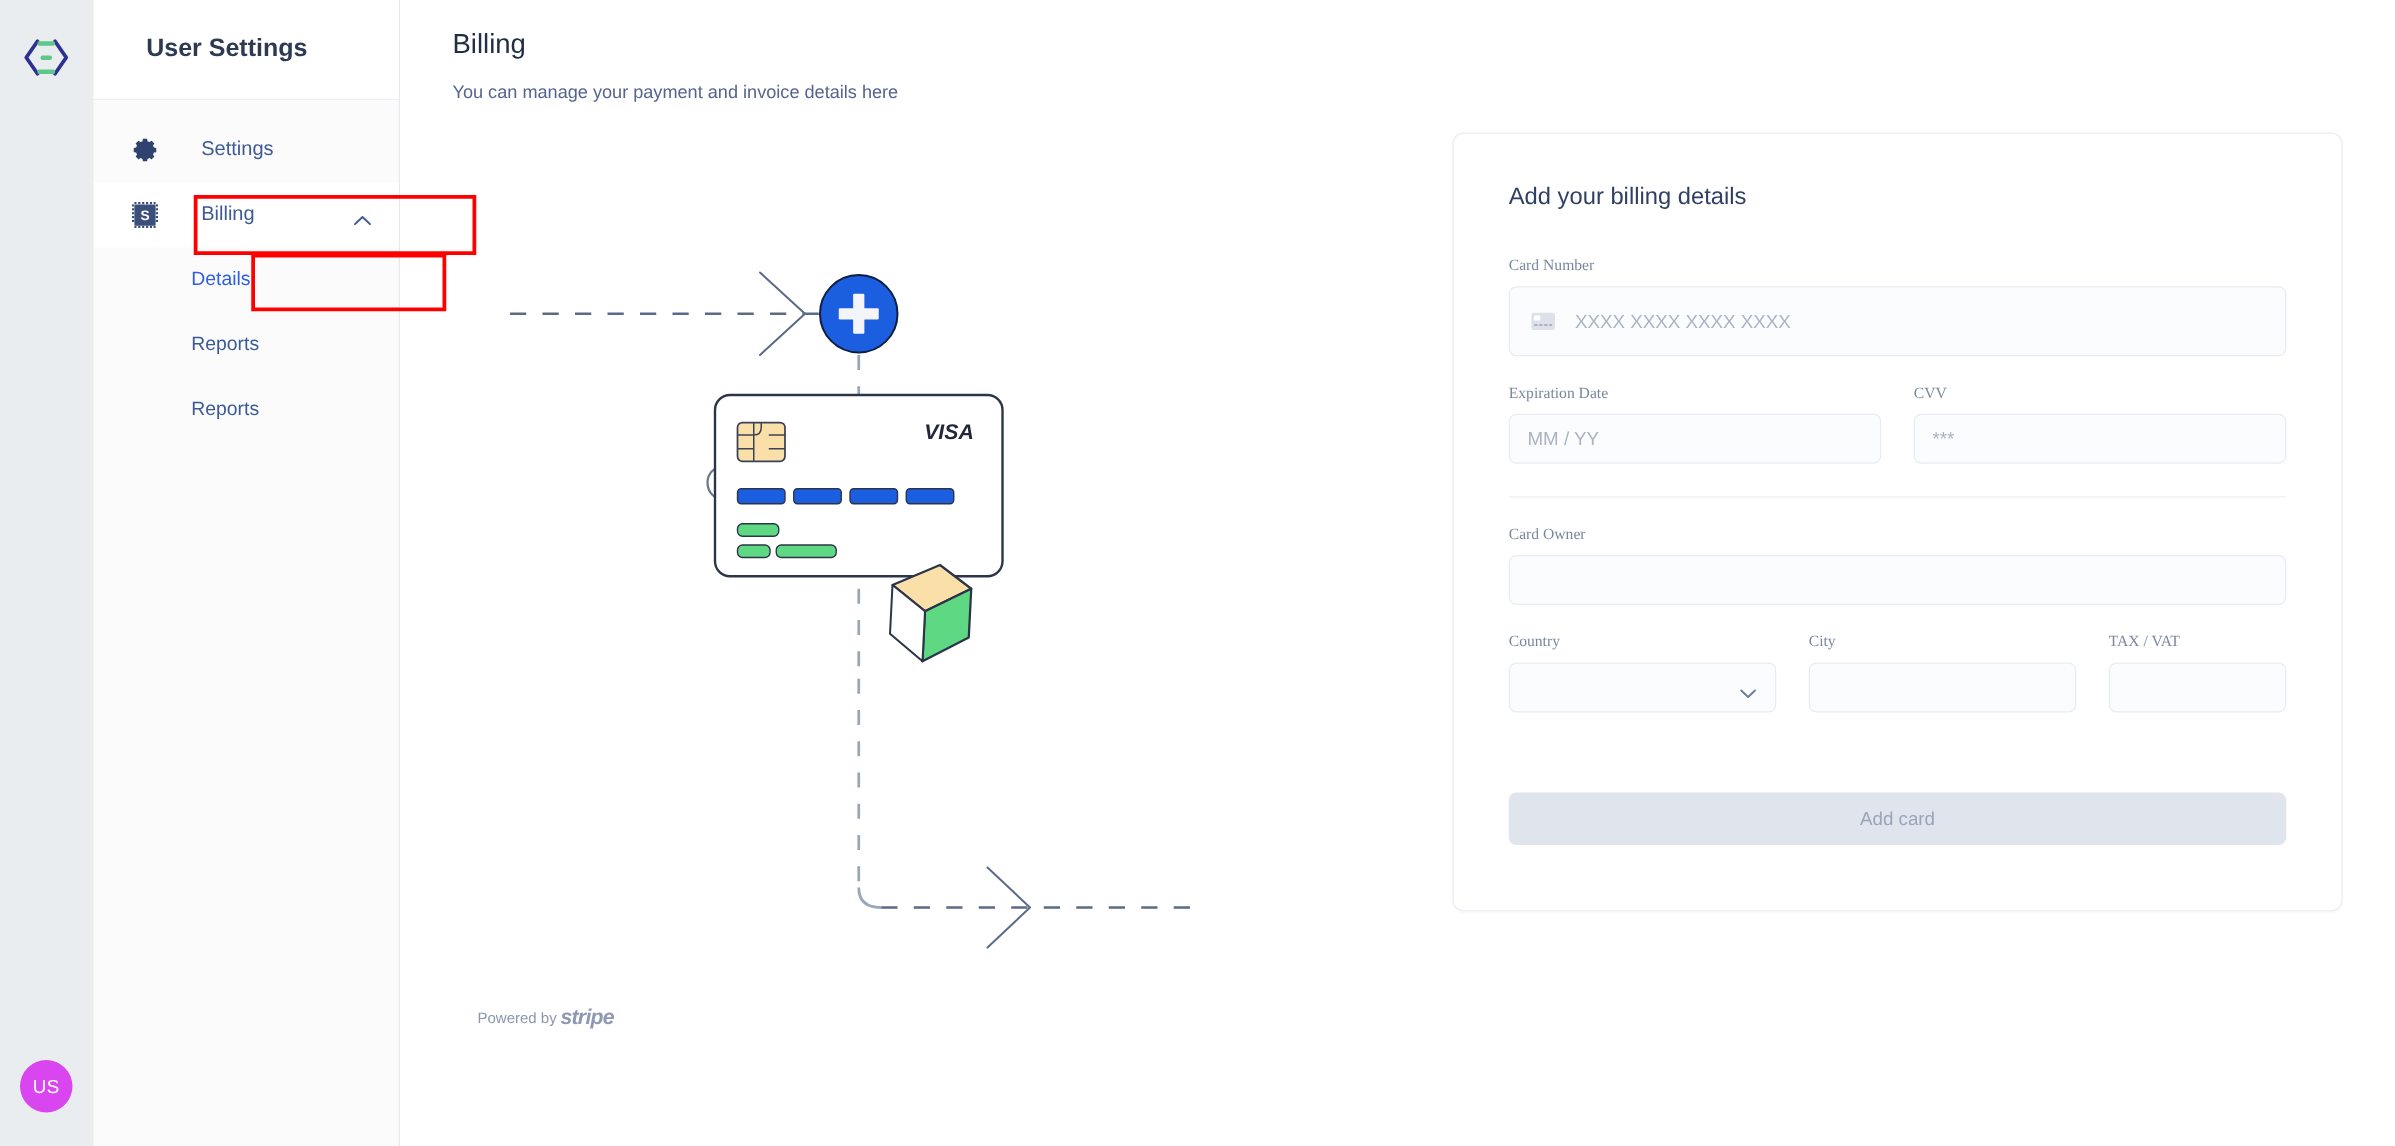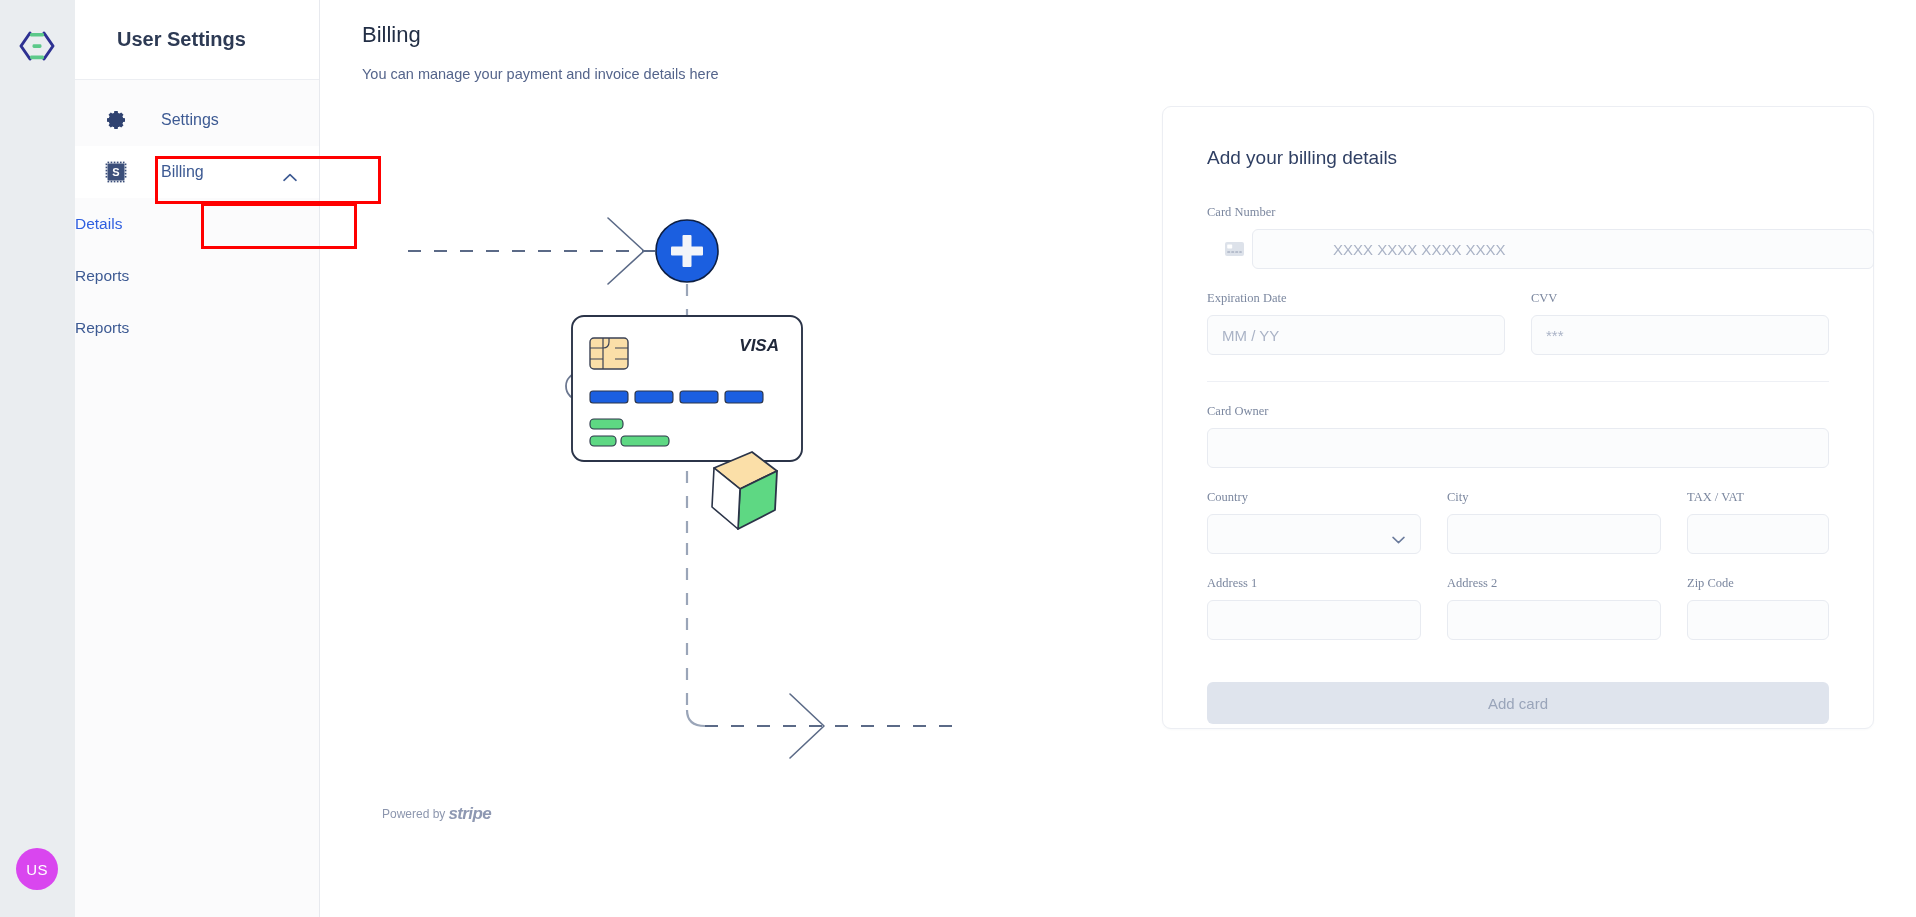--- a/index.html
+++ b/index.html
@@ -90,20 +90,21 @@
   .chev {
     margin-left: auto;
     margin-right: 22px;
     width: 14px;
     height: 9px;
   }
   .subnav-item {
     display: flex;
     align-items: center;
     height: 52px;
+    padding-left: 78px;
     font-size: 15.5px;
     color: #3d5a93;
     cursor: pointer;
   }
   .subnav-item.current { color: #2f5fe0; }
 
   
   .hl {
     position: absolute;
     border: 3px solid #ff0000;
@@ -199,21 +200,21 @@
     background: #fbfcfd;
     padding: 0 14px;
     font-size: 15px;
     color: #aab3c6;
     font-family: "Liberation Sans", sans-serif;
     outline: none;
   }
   .inp::placeholder { color: #aab3c6; }
   .inp-tall { height: 40px; }
   .card-inp-wrap { position: relative; }
-  .card-inp-wrap .inp { padding-left: 80px; height: 40px; margin-left: 45px; }
+  .card-inp-wrap .inp { padding-left: 52px; height: 56px; }
   .card-ico {
     position: absolute;
     left: 18px;
     top: 50%;
     transform: translateY(-50%);
     width: 19px;
     height: 14px;
   }
   .field { margin-bottom: 22px; }
   .row { display: flex; gap: 26px; }
@@ -448,33 +449,19 @@
           <div class="field" style="flex:0 0 214px;">
             <label class="fld-label">City</label>
             <input class="inp inp-tall" type="text" placeholder="" style="">
           </div>
           <div class="field sp-grow">
             <label class="fld-label">TAX / VAT</label>
             <input class="inp inp-tall" type="text" placeholder="" style="">
           </div>
         </div>
 
-        <div class="row">
-          <div class="field" style="flex:0 0 214px;">
-            <label class="fld-label">Address 1</label>
-            <input class="inp inp-tall" type="text" placeholder="" style="">
-          </div>
-          <div class="field" style="flex:0 0 214px;">
-            <label class="fld-label">Address 2</label>
-            <input class="inp inp-tall" type="text" placeholder="" style="">
-          </div>
-          <div class="field sp-grow">
-            <label class="fld-label">Zip Code</label>
-            <input class="inp inp-tall" type="text" placeholder="" style="">
-          </div>
-        </div>
 
         <button class="btn-add">Add card</button>
       </div>
 
     </div>
   </div>
 </div>
 
 </body></html>

